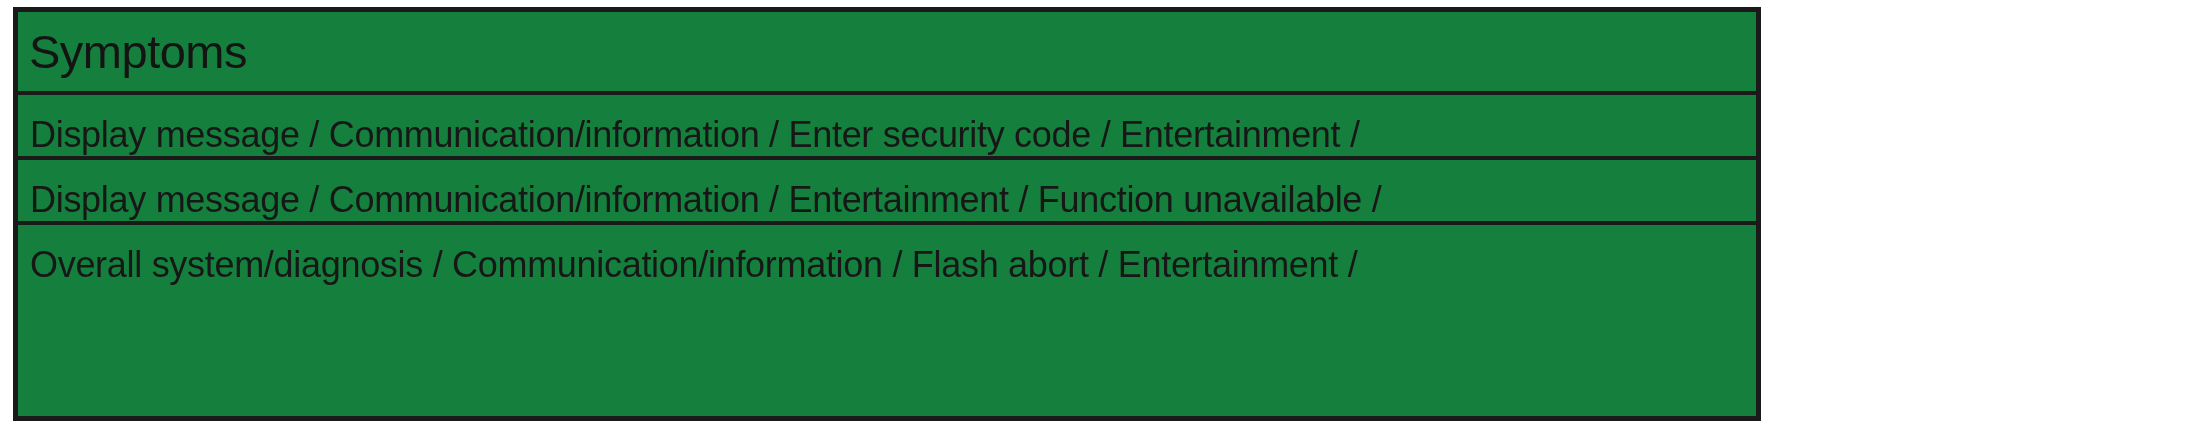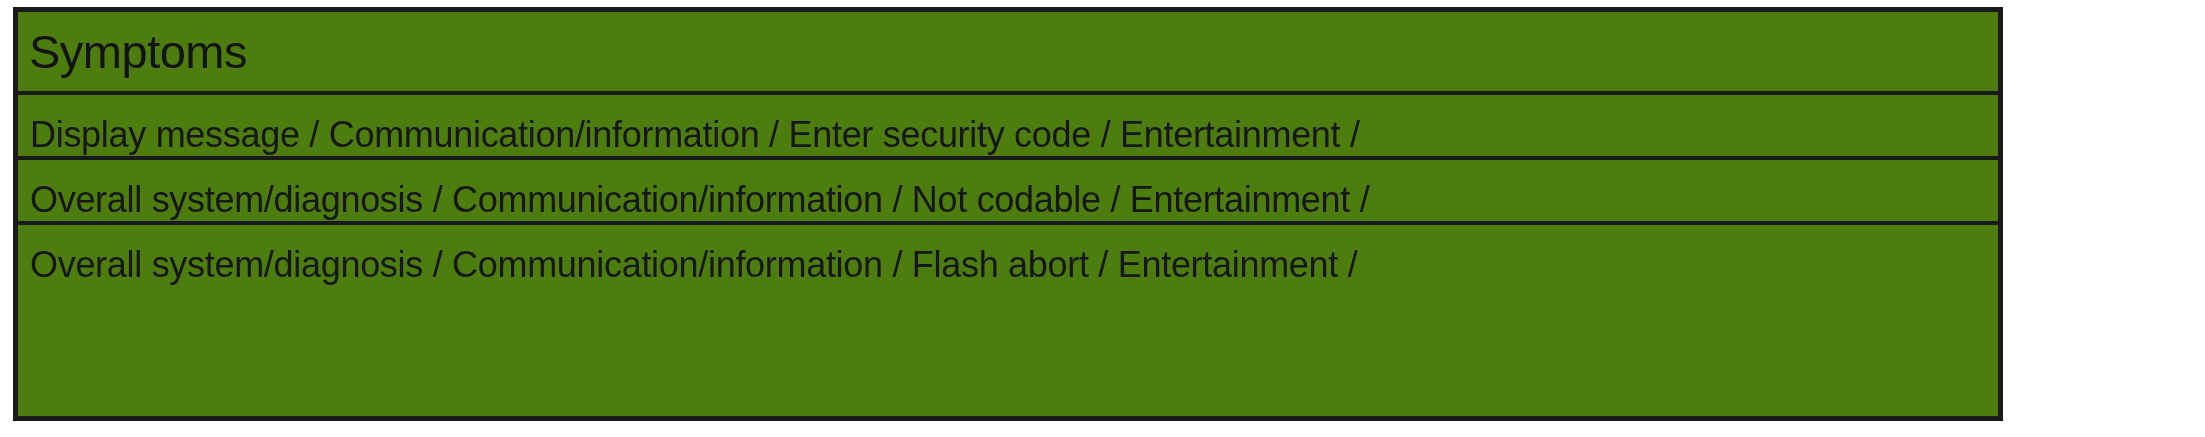--- a/index.html
+++ b/index.html
@@ -12,25 +12,25 @@
     background: #ffffff;
     font-family: "Liberation Sans", sans-serif;
     color: #161616;
     position: relative;
     overflow: hidden;
   }
   .symptoms-table {
     position: absolute;
     left: 13px;
     top: 7px;
-    width: 1990px;
+    width: 1748px;
     height: 414px;
     box-sizing: border-box;
     border: 5px solid #1a1a1a;
-    background: #4d7c0f;
+    background: #15803d;
   }
   .header-row {
     height: 79px;
     border-bottom: 4px solid #1a1a1a;
     display: flex;
     align-items: center;
     padding-left: 11px;
     font-size: 47px;
     letter-spacing: -0.5px;
     color: #141414;
@@ -57,18 +57,18 @@
 <body>
 
 <div class="symptoms-table">
   <div class="header-row">
     <span>Symptoms</span>
   </div>
   <div class="data-row">
     <span>Display message / Communication/information / Enter security code / Entertainment /</span>
   </div>
   <div class="data-row">
-    <span>Overall system/diagnosis / Communication/information / Not codable / Entertainment /</span>
+    <span>Display message / Communication/information / Entertainment / Function unavailable /</span>
   </div>
   <div class="data-row">
     <span>Overall system/diagnosis / Communication/information / Flash abort / Entertainment /</span>
   </div>
 </div>
 
 </body></html>

